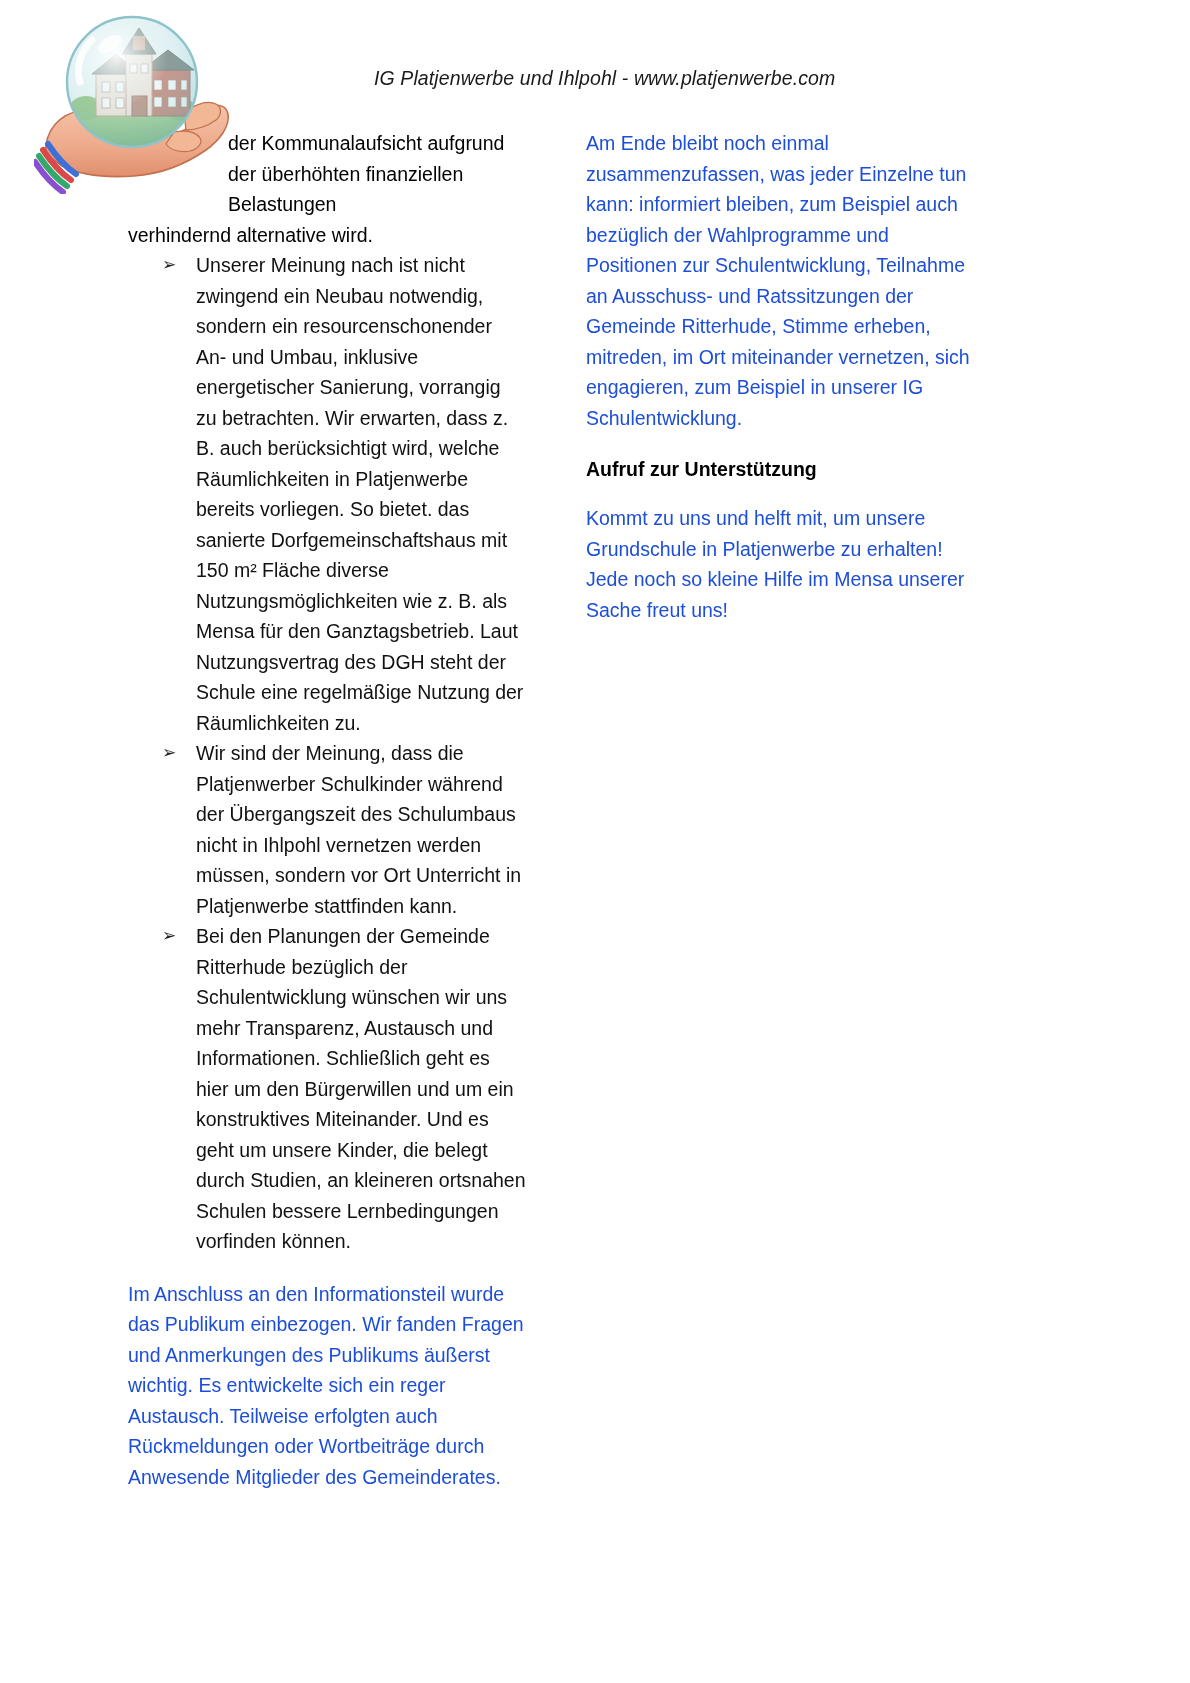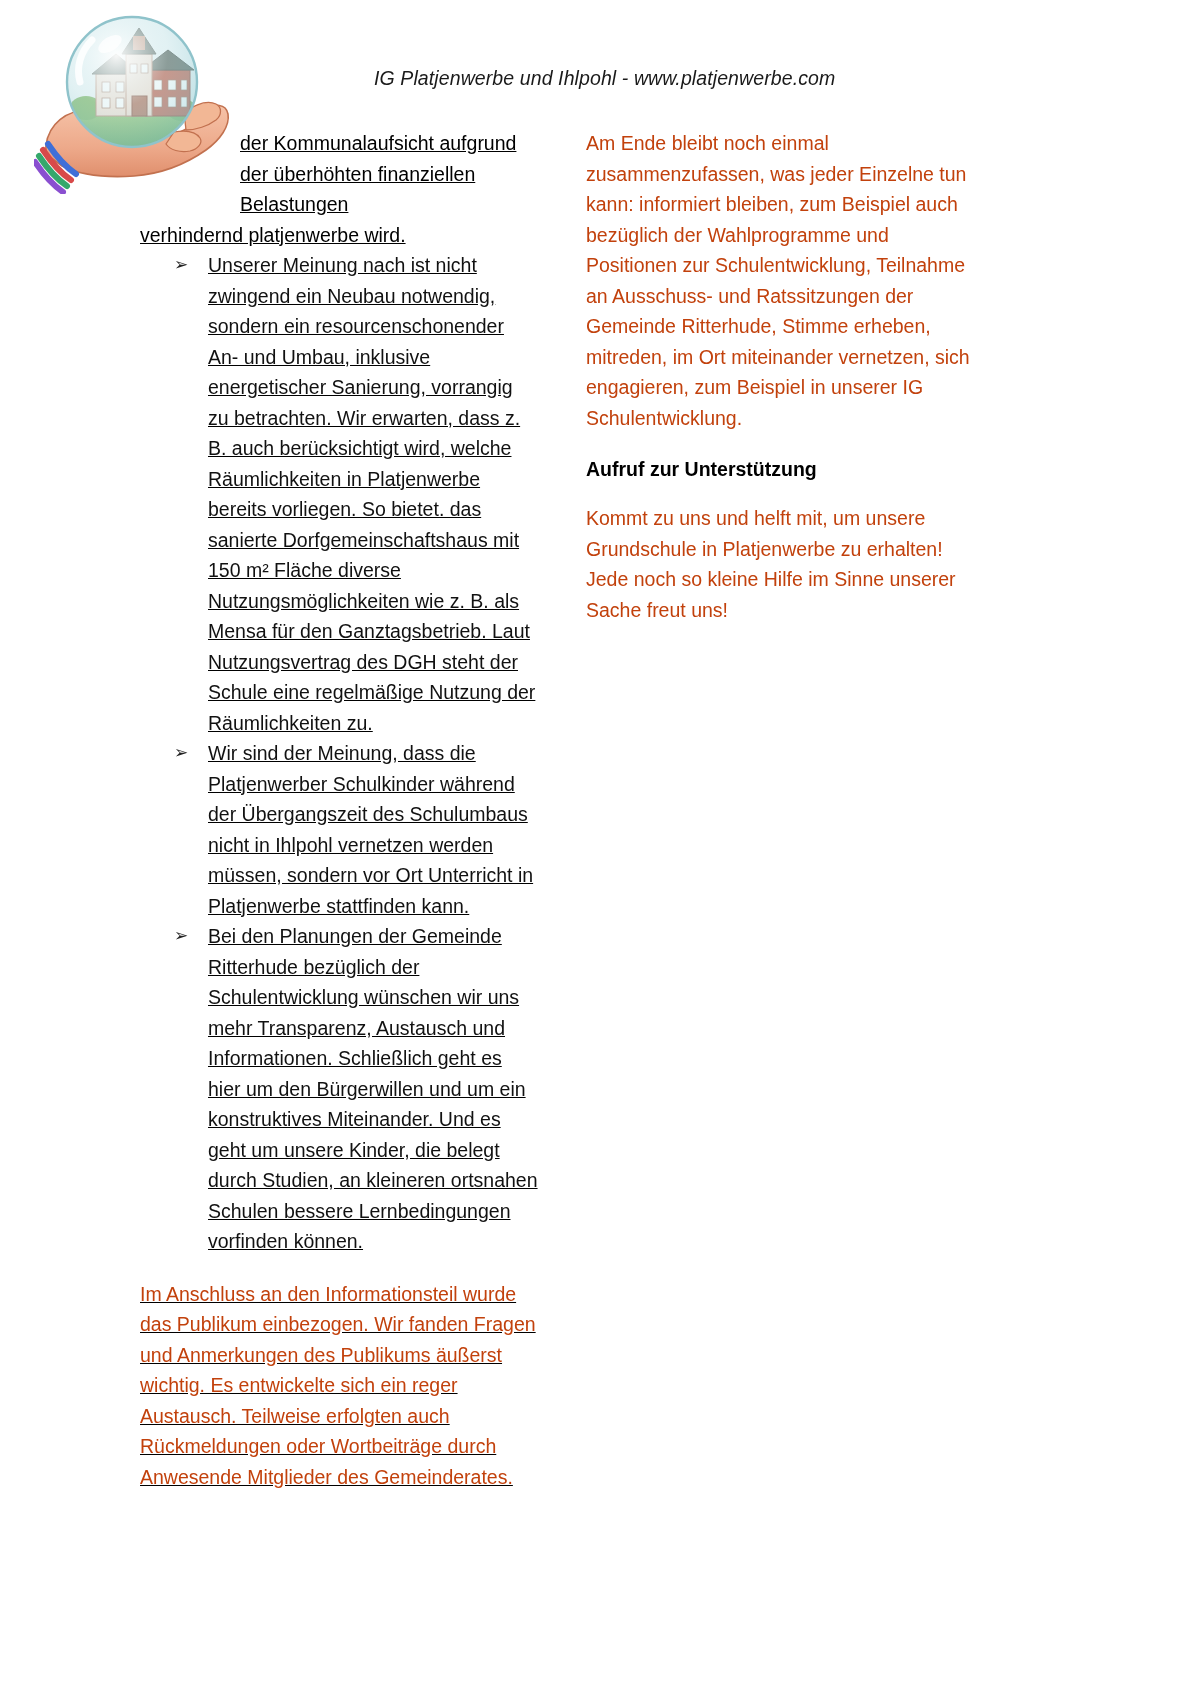--- a/index.html
+++ b/index.html
@@ -40,37 +40,36 @@
     top: 67px;
     font-size: 19.5px;
     letter-spacing: 0.1px;
     color: #1a1a1a;
     white-space: nowrap;
   }
 
   
   .col-left {
     position: absolute;
-    left: 140px;
+    left: 128px;
     top: 128px;
     width: 398px;
-    text-decoration: underline;
   }
   .col-right {
     position: absolute;
     left: 586px;
     top: 128px;
     width: 392px;
   }
 
   p.body-text {
     margin: 0 0 22px 0;
     font-size: 19.5px;
     line-height: 30.5px;
-    color: #c2410c;
+    color: #1d4ed8;
   }
   h2.section-heading {
     margin: 0 0 20px 0;
     font-size: 19.5px;
     line-height: 28px;
     font-weight: bold;
     color: #000000;
   }
 
   ul.arrow-list {
@@ -189,21 +188,21 @@
       <path d="M58 36 C46 48 42 64 46 78" stroke="#ffffff" stroke-width="7" fill="none" stroke-linecap="round" opacity="0.85"></path>
       <ellipse cx="76" cy="40" rx="13" ry="7" fill="#ffffff" opacity="0.75" transform="rotate(-32 76 40)"></ellipse>
     </svg>
   </div>
 
   <div class="header-title">IG Platjenwerbe und Ihlpohl - www.platjenwerbe.com</div>
 </div>
 
 <div class="col-left">
 
-  <p class="lead-lines"><span>der Kommunalaufsicht aufgrund der überhöhten finanziellen Belastungen</span> <span class="outdent">verhindernd platjenwerbe wird.</span></p>
+  <p class="lead-lines"><span>der Kommunalaufsicht aufgrund der überhöhten finanziellen Belastungen</span> <span class="outdent">verhindernd alternative wird.</span></p>
 
   <ul class="arrow-list">
     <li>
       <span class="arrow-bullet">➢</span>
       <span>Unserer Meinung nach ist nicht zwingend ein Neubau notwendig, sondern ein resourcenschonender An- und Umbau, inklusive energetischer Sanierung, vorrangig zu betrachten. Wir erwarten, dass z. B. auch berücksichtigt wird, welche Räumlichkeiten in Platjenwerbe bereits vorliegen. So bietet. das sanierte Dorfgemeinschaftshaus mit 150 m² Fläche diverse Nutzungsmöglichkeiten wie z. B. als Mensa für den Ganztagsbetrieb. Laut Nutzungsvertrag des DGH steht der Schule eine regelmäßige Nutzung der Räumlichkeiten zu.</span>
     </li>
     <li>
       <span class="arrow-bullet">➢</span>
       <span>Wir sind der Meinung, dass die Platjenwerber Schulkinder während der Übergangszeit des Schulumbaus nicht in Ihlpohl vernetzen werden müssen, sondern vor Ort Unterricht in Platjenwerbe stattfinden kann.</span>
     </li>
@@ -217,15 +216,15 @@
   <p class="body-text">Im Anschluss an den Informationsteil wurde das Publikum einbezogen. Wir fanden Fragen und Anmerkungen des Publikums äußerst wichtig. Es entwickelte sich ein reger Austausch. Teilweise erfolgten auch Rückmeldungen oder Wortbeiträge durch Anwesende Mitglieder des Gemeinderates.</p>
 </div>
 
 <div class="col-right">
 
 
   <p class="body-text">Am Ende bleibt noch einmal zusammenzufassen, was jeder Einzelne tun kann: informiert bleiben, zum Beispiel auch bezüglich der Wahlprogramme und Positionen zur Schulentwicklung, Teilnahme an Ausschuss- und Ratssitzungen der Gemeinde Ritterhude, Stimme erheben, mitreden, im Ort miteinander vernetzen, sich engagieren, zum Beispiel in unserer IG Schulentwicklung.</p>
 
   <h2 class="section-heading">Aufruf zur Unterstützung</h2>
 
-  <p class="body-text">Kommt zu uns und helft mit, um unsere Grundschule in Platjenwerbe zu erhalten! Jede noch so kleine Hilfe im Sinne unserer Sache freut uns!</p>
+  <p class="body-text">Kommt zu uns und helft mit, um unsere Grundschule in Platjenwerbe zu erhalten! Jede noch so kleine Hilfe im Mensa unserer Sache freut uns!</p>
 
 </div>
 
 </body></html>

